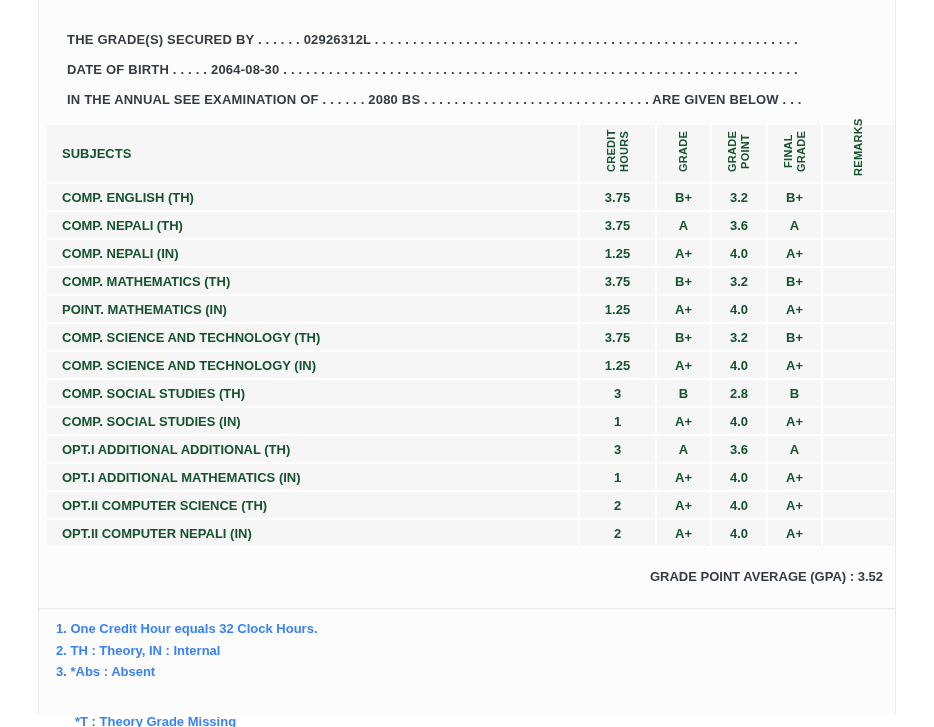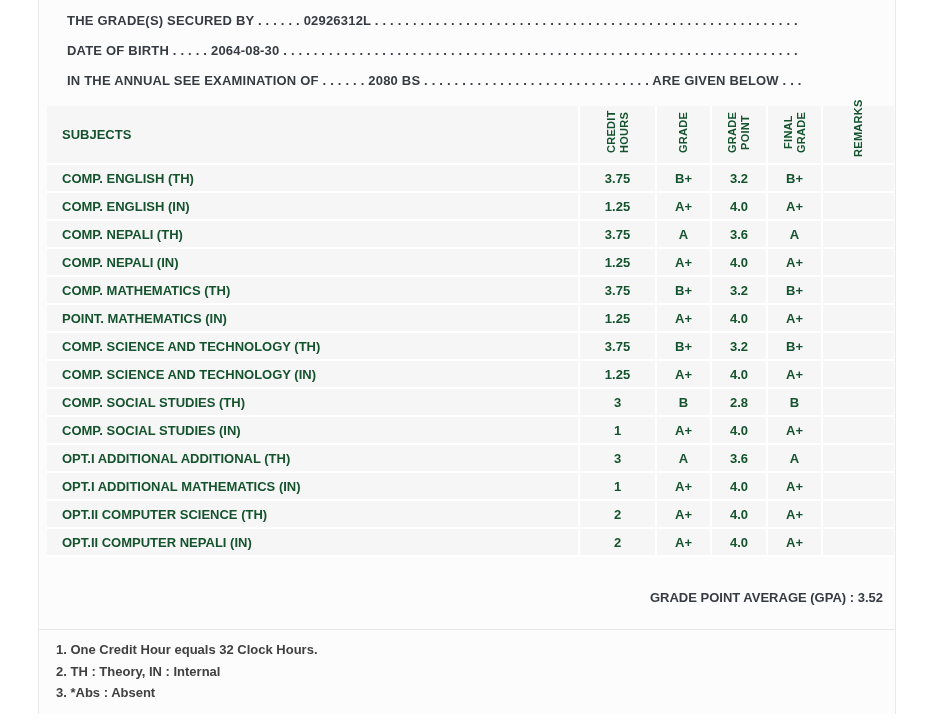--- a/index.html
+++ b/index.html
@@ -10,21 +10,21 @@
     background: #ffffff;
     font-family: "Liberation Sans", "DejaVu Sans", sans-serif;
   }
   .sheet {
     margin-left: 38px;
     width: 858px;
     height: 714px;
     background: #fcfcfd;
     border-left: 1px solid #e8e9eb;
     border-right: 1px solid #e8e9eb;
-    padding-top: 6px;
+    padding-top: 25px;
     overflow: visible;
   }
   .intro { padding: 0 20px 0 28px; }
   .intro-line {
     height: 30px; line-height: 30px;
     white-space: nowrap; overflow: hidden;
     font-size: 13px; font-weight: bold;
     color: #363b42; letter-spacing: 0.2px;
   }
   table.grades {
@@ -51,29 +51,29 @@
     white-space: normal;
   }
   .grades tbody td {
     height: 28px;
     border-bottom: 2px solid #ffffff;
     vertical-align: middle;
   }
   td.subj { text-align: left; padding-left: 15px; }
   td.ctr  { text-align: center; }
   .gpa {
-    margin-top: 30px; height: 22px; line-height: 22px;
+    margin-top: 18px; height: 22px; line-height: 22px;
     text-align: right; padding-right: 12px;
     font-size: 13px; font-weight: bold; color: #363b42;
   }
   .divider { margin-top: 20px; border-bottom: 1px solid #e7e8ea; height: 0; }
   .notes { padding: 9px 20px 0 17px; }
   .note {
     line-height: 21.5px; white-space: nowrap;
-    font-size: 13px; font-weight: bold; color: #404040;
+    font-size: 13px; font-weight: bold; color: #3b82f6;
   }
   .note.indent { padding-left: 19px; margin-top: 28px; }
 </style>
 </head>
 <body>
 
 <div class="sheet">
 
   <div class="intro">
     <div class="intro-line">THE GRADE(S) SECURED BY . . . . . . 02926312L . . . . . . . . . . . . . . . . . . . . . . . . . . . . . . . . . . . . . . . . . . . . . . . . . . . . . . . .</div>
@@ -103,28 +103,20 @@
     <tbody>
       <tr>
         <td class="subj sep">COMP. ENGLISH (TH)</td>
         <td class="ctr sep">3.75</td>
         <td class="ctr sep">B+</td>
         <td class="ctr sep">3.2</td>
         <td class="ctr sep">B+</td>
         <td class="ctr"></td>
       </tr>
       <tr>
-        <td class="subj sep">COMP. ENGLISH (IN)</td>
-        <td class="ctr sep">1.25</td>
-        <td class="ctr sep">A+</td>
-        <td class="ctr sep">4.0</td>
-        <td class="ctr sep">A+</td>
-        <td class="ctr"></td>
-      </tr>
-      <tr>
         <td class="subj sep">COMP. NEPALI (TH)</td>
         <td class="ctr sep">3.75</td>
         <td class="ctr sep">A</td>
         <td class="ctr sep">3.6</td>
         <td class="ctr sep">A</td>
         <td class="ctr"></td>
       </tr>
       <tr>
         <td class="subj sep">COMP. NEPALI (IN)</td>
         <td class="ctr sep">1.25</td>

